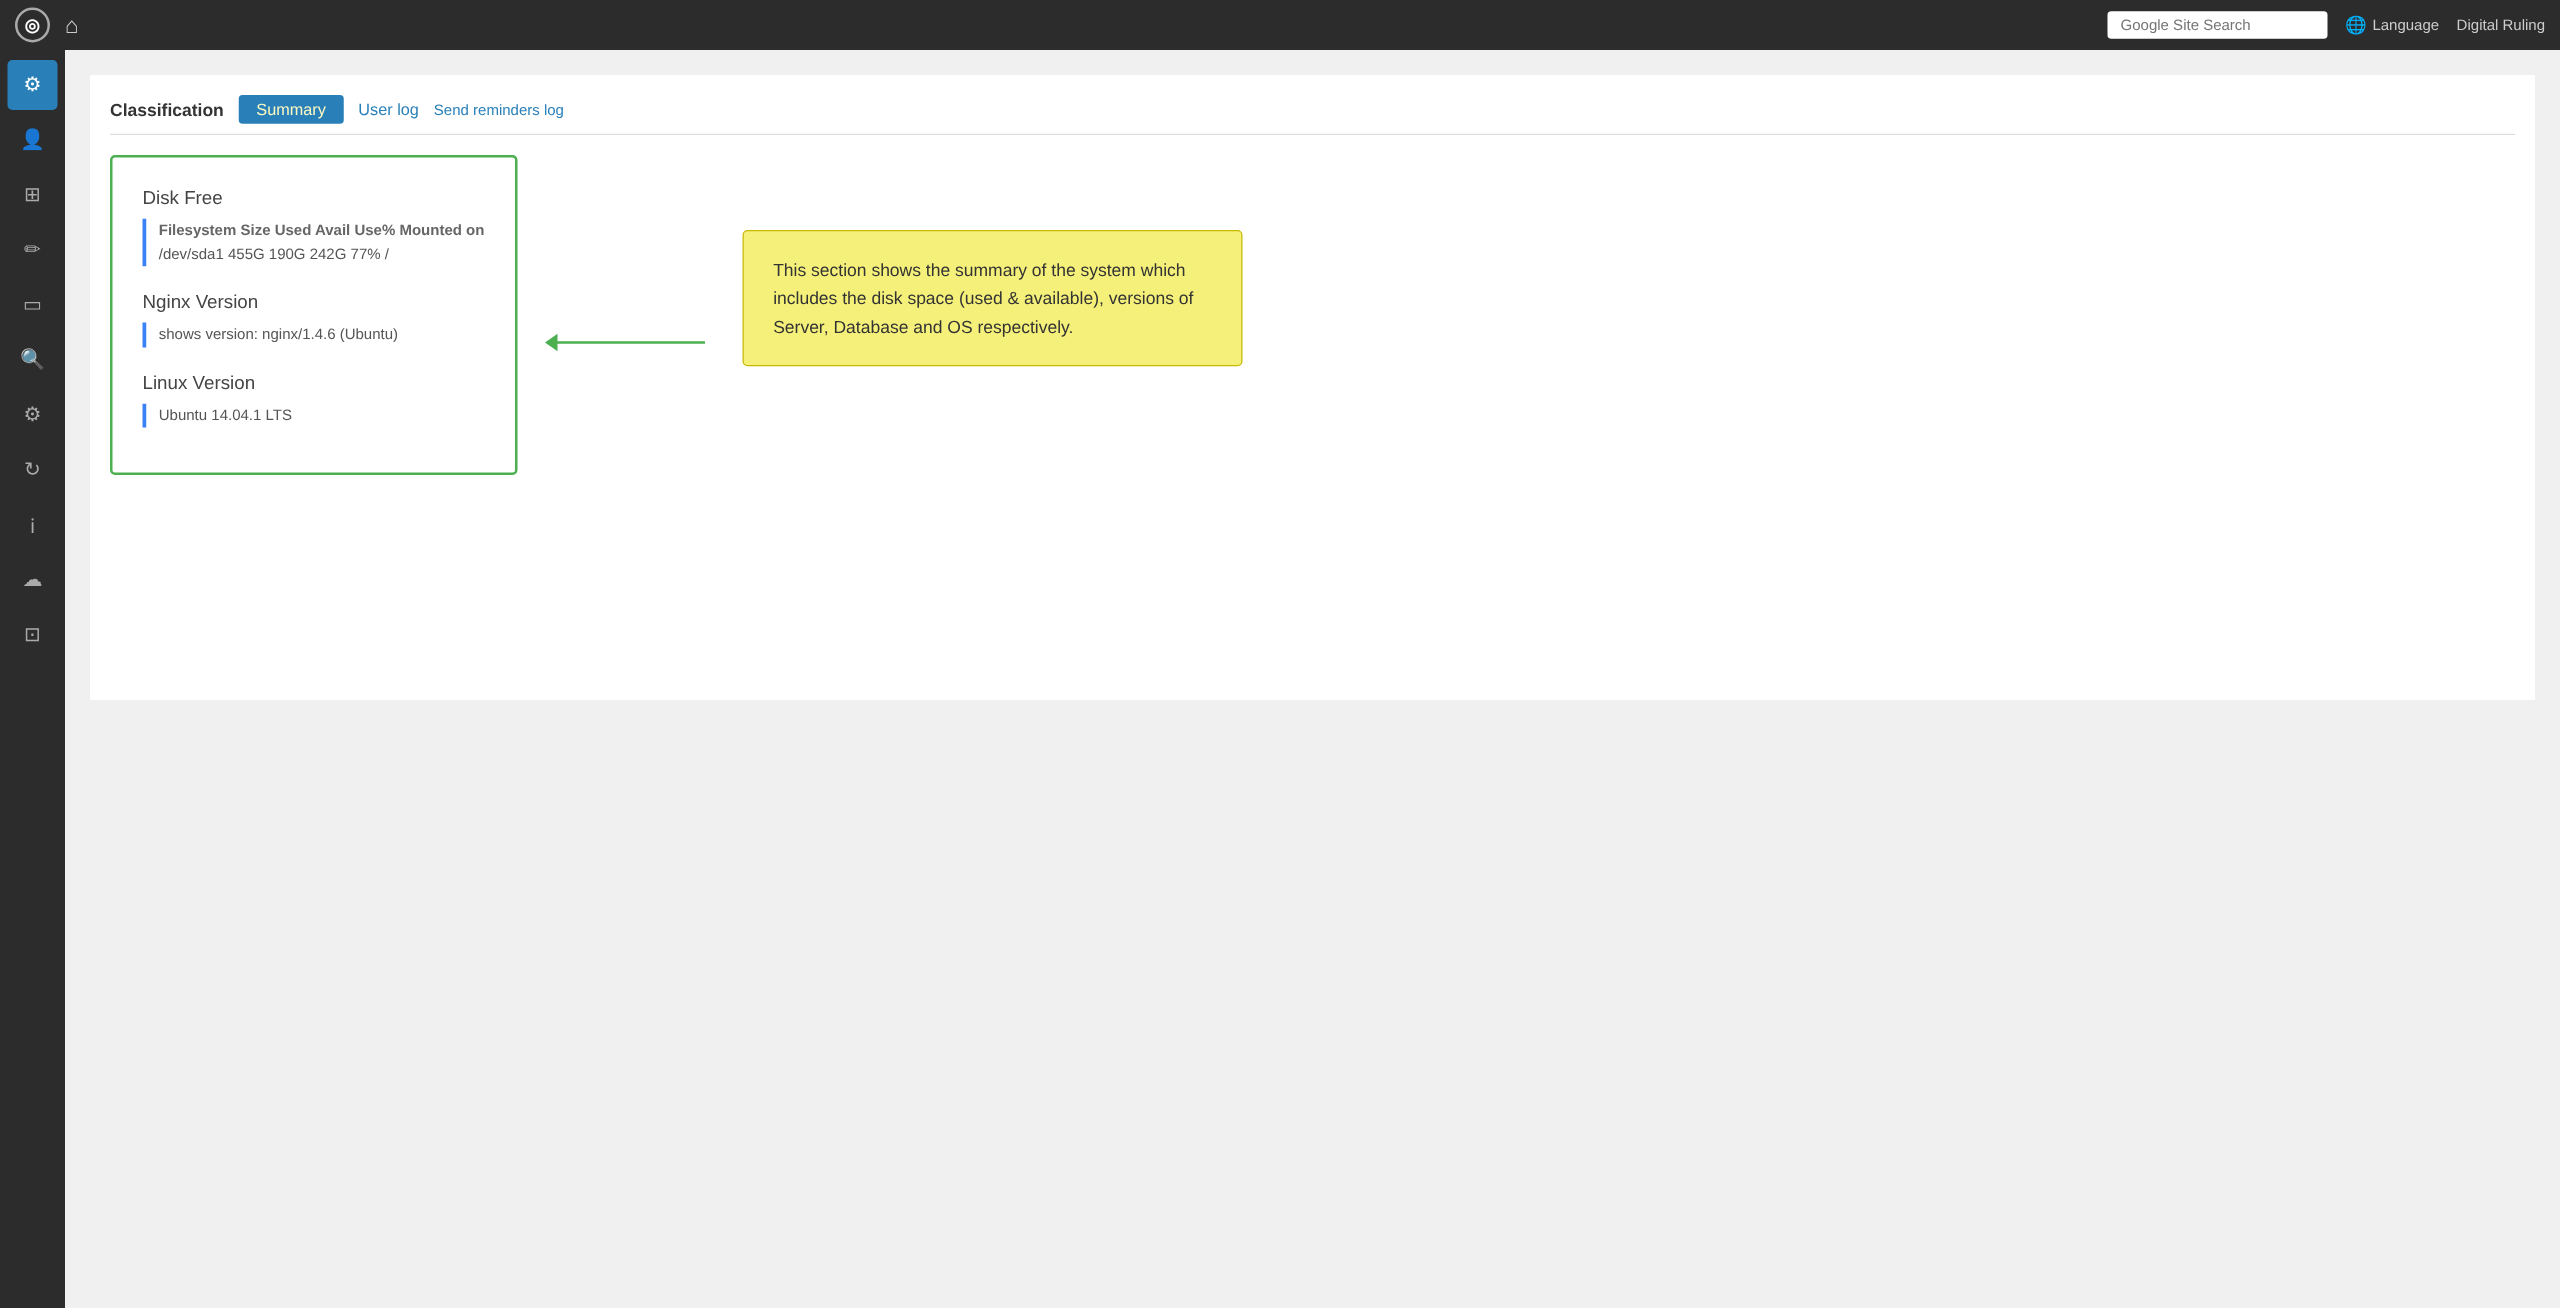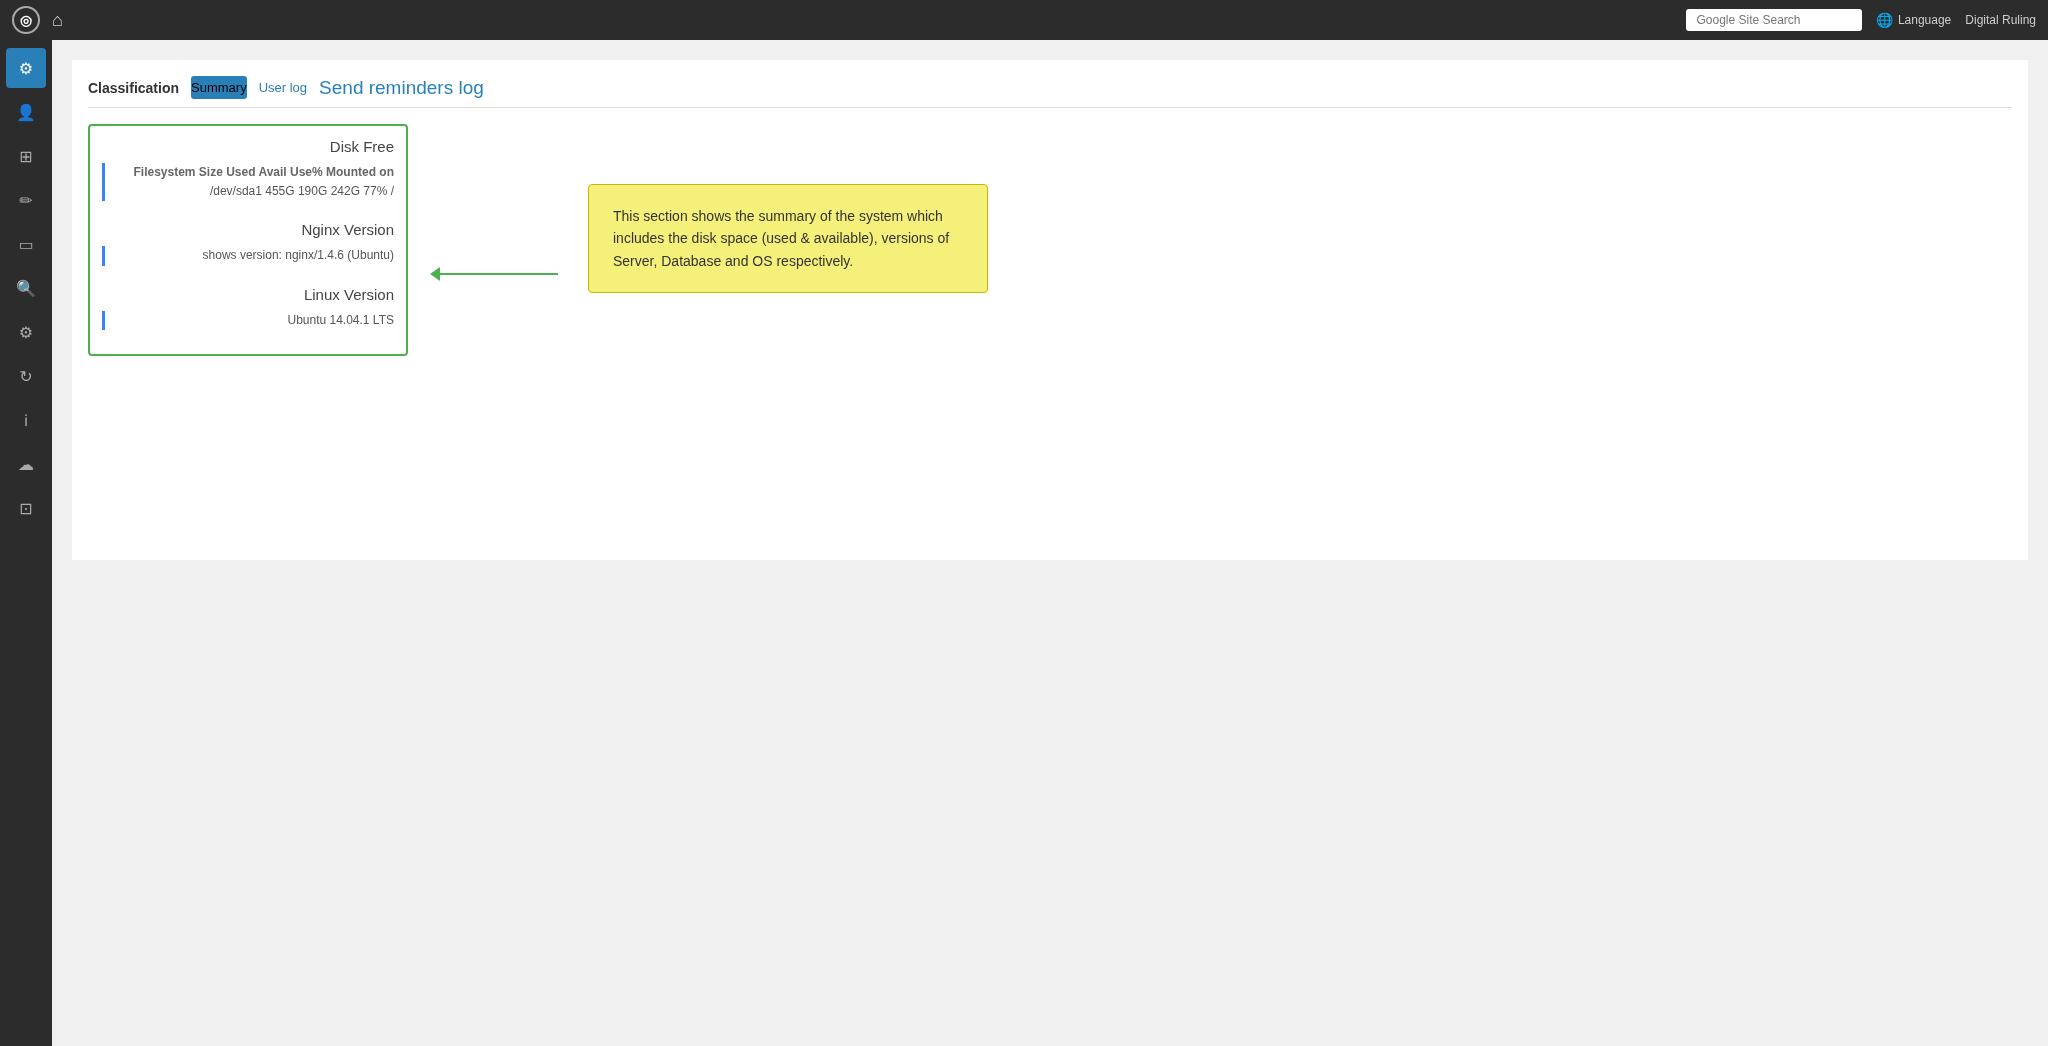--- a/index.html
+++ b/index.html
@@ -57,39 +57,39 @@
       min-height: 500px;
     }
     .tabs-bar {
       display: flex; align-items: center; gap: 12px;
       margin-bottom: 16px; border-bottom: 1px solid #ddd; padding-bottom: 8px;
     }
     .tab-classification {
       font-size: 14px; font-weight: bold; color: #333; cursor: pointer;
     }
     .tab-summary {
-      background: #2980b9; color: #000000; padding: 4px 0;
+      background: #2980b9; color: #fef9c3; padding: 4px 14px;
       border-radius: 3px; font-size: 13px; cursor: pointer;
     }
     .tab-userlog {
       color: #2980b9; font-size: 13px; cursor: pointer;
     }
     .tab-reminders {
-      color: #2980b9; font-size: 19px; cursor: pointer;
+      color: #2980b9; font-size: 12px; cursor: pointer;
     }
 
     
     .content-area {
       display: flex; align-items: flex-start; gap: 30px; position: relative;
     }
 
     
     .summary-box {
-      border: 2px solid #4caf50; border-radius: 4px; padding: 12px;
-      min-width: 320px; max-width: 360px; background: #fff; text-align: right;
+      border: 2px solid #4caf50; border-radius: 4px; padding: 24px;
+      min-width: 320px; max-width: 360px; background: #fff;
     }
     .summary-section { margin-bottom: 20px; }
     .summary-section:last-child { margin-bottom: 12px; }
     .summary-section-title {
       font-size: 15px; color: #444; font-weight: normal; margin-bottom: 8px;
     }
     .summary-section-content {
       border-left: 3px solid #3b82f6; padding-left: 10px;
       font-size: 12px; color: #555; line-height: 1.6;
     }

